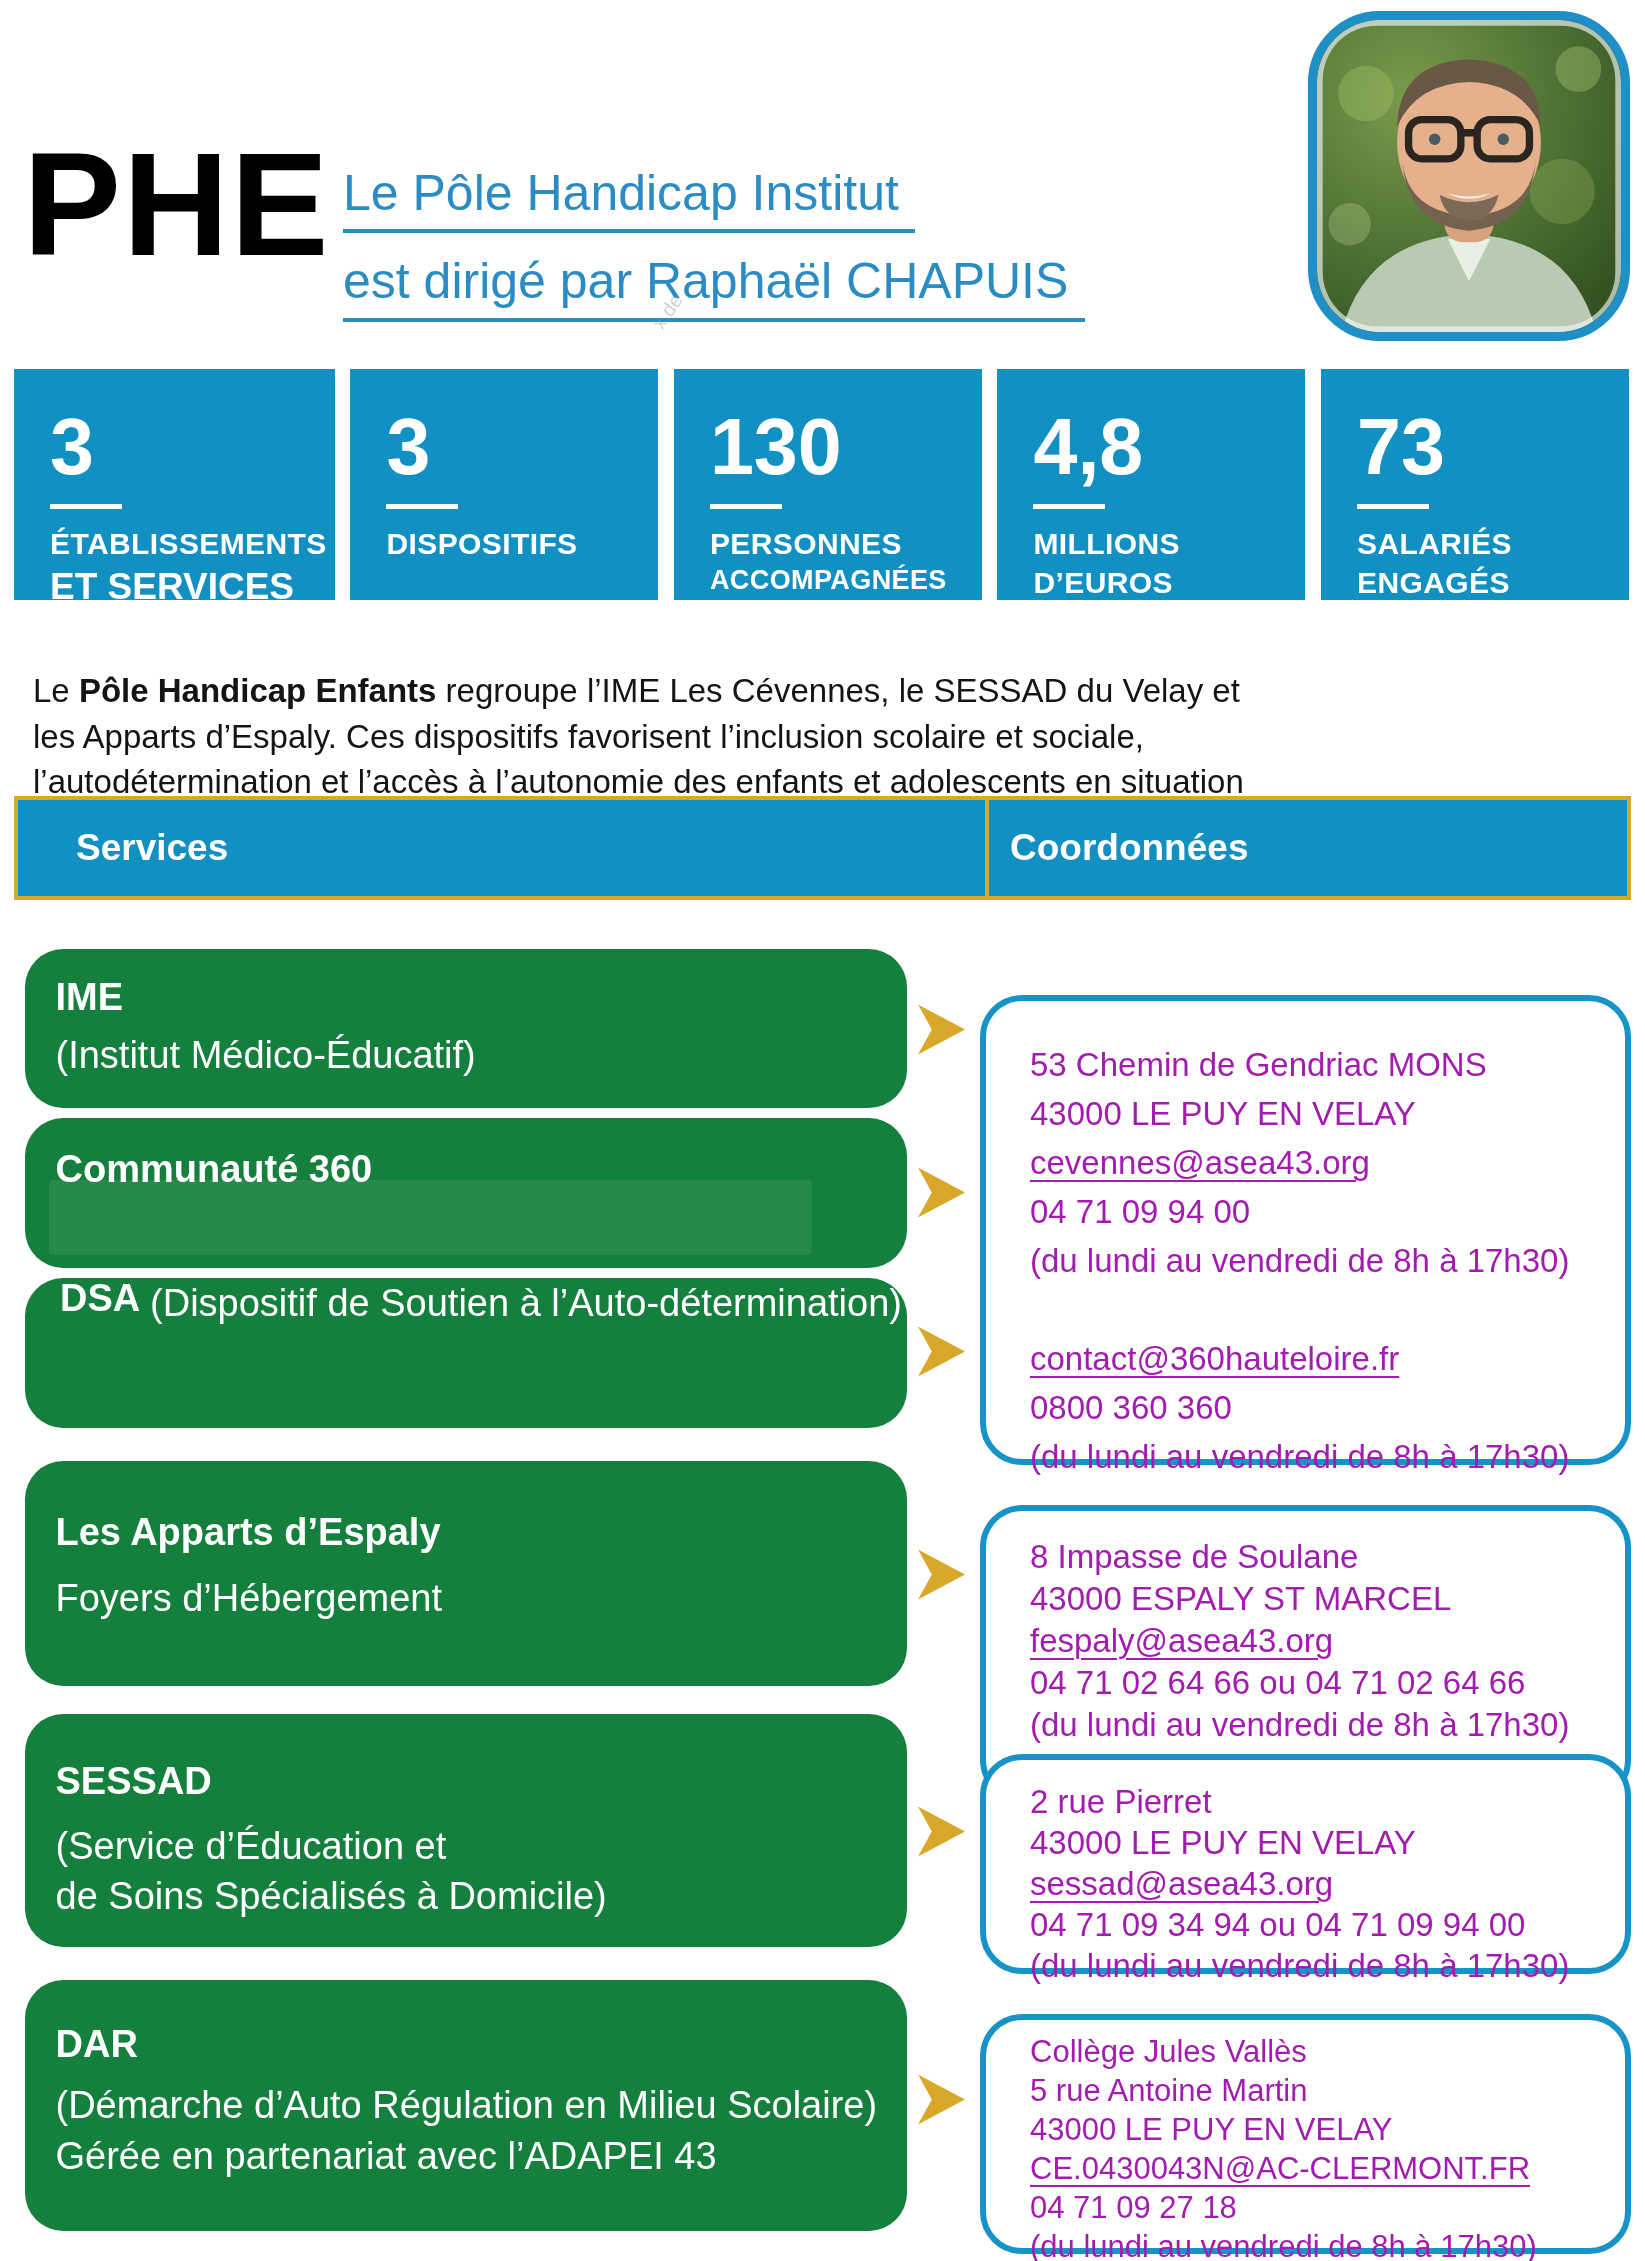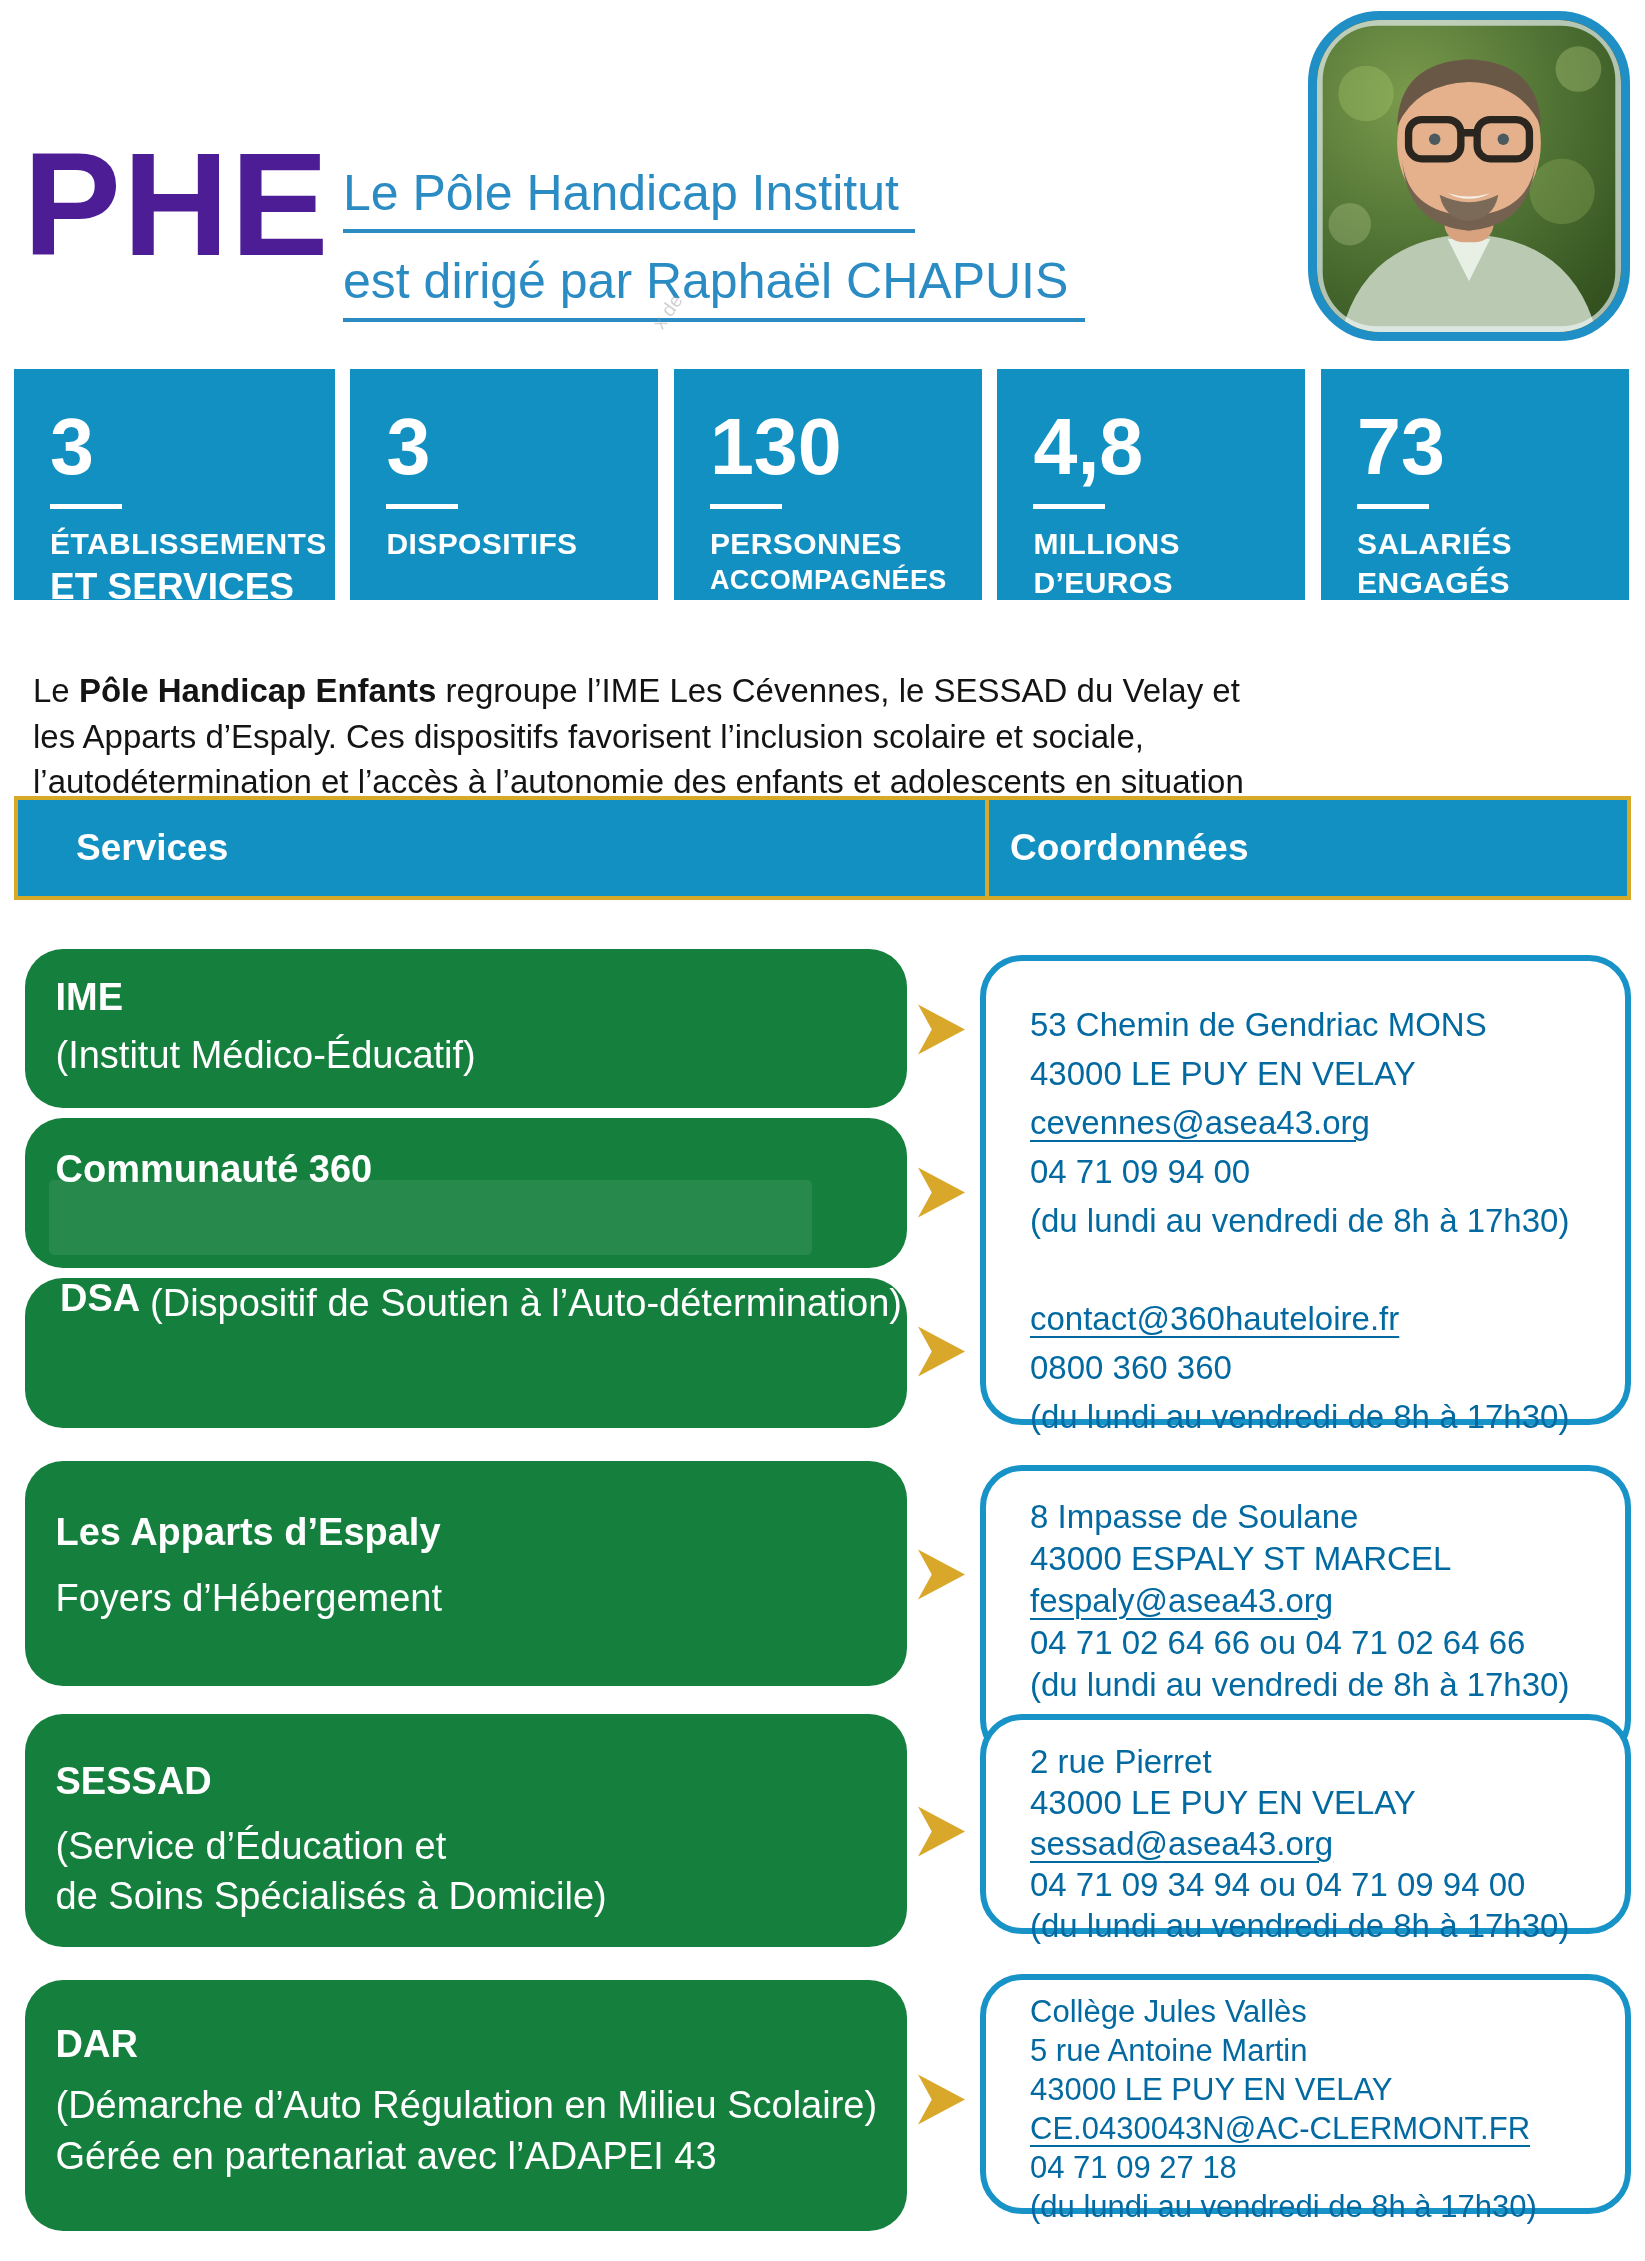--- a/index.html
+++ b/index.html
@@ -1,21 +1,21 @@
 <!DOCTYPE html>
 <html style="font-size:13px"><head>
 <meta charset="utf-8">
 <style>
   html,body{margin:0;padding:0;background:#ffffff;}
   .page{position:relative;width:1646px;height:2261px;background:#ffffff;overflow:hidden;
         font-family:"Liberation Sans", sans-serif;color:#141414;}
 
   
   .logo{position:absolute;left:23px;top:131px;font-size:147px;font-weight:bold;
-        color:#4c1d95;line-height:1;letter-spacing:1.6px;}
+        color:#000000;line-height:1;letter-spacing:1.6px;}
   .title{position:absolute;left:343px;top:168px;display:flex;flex-direction:column;
          align-items:flex-start;gap:23px;font-size:50px;color:#2b8cc4;line-height:1;}
   .title .tl{border-bottom:4.1px solid #2b8cc4;padding:0 16.3px 11.4px 0;}
   .watermark{position:absolute;left:649px;top:300px;font-size:19.6px;color:#9a9a9a;
              opacity:.45;transform:rotate(-55deg);}
 
   
   .photo{position:absolute;left:1308px;top:11.4px;width:304px;height:312px;
          border:9.8px solid #1f8fc6;border-radius:72px;overflow:hidden;background:#4a6b33;}
   .photo svg{display:block;width:100%;height:100%;}
@@ -63,21 +63,21 @@
 
   
   .arrow{position:absolute;left:918px;width:47px;height:51px;}
   .arrow svg{display:block;width:100%;height:100%;}
   .ar-a{top:1004px;} .ar-b{top:1167px;} .ar-c{top:1326px;}
   .ar-d{top:1549px;} .ar-e{top:1806px;} .ar-f{top:2074px;}
 
   
   .ct{position:absolute;left:980px;width:651px;background:#ffffff;
       border:6.5px solid #1793c8;border-radius:42px;box-sizing:border-box;
-      font-size:33px;color:#0369a1;padding-left:44px;padding-right:24.5px;}
+      font-size:33px;color:#a21caf;padding-left:44px;padding-right:24.5px;margin-top:40px;}
   .ct .ln{line-height:49px;white-space:nowrap;}
   .ct .ln.blank{height:49px;}
   .u{text-decoration:underline;text-underline-offset:5.7px;text-decoration-thickness:2.4px;}
   .ct-a{top:955px;height:470px;padding-top:39px;}
   .ct-b{top:1465px;height:297px;padding-top:24.5px;}
   .ct-b .ln{line-height:42px;}
   .ct-c{top:1714px;height:220px;padding-top:21px;}
   .ct-c .ln{line-height:41px;}
   .ct-d{top:1974px;height:240px;padding-top:12px;font-size:31px;}
   .ct-d .ln{line-height:39px;}

